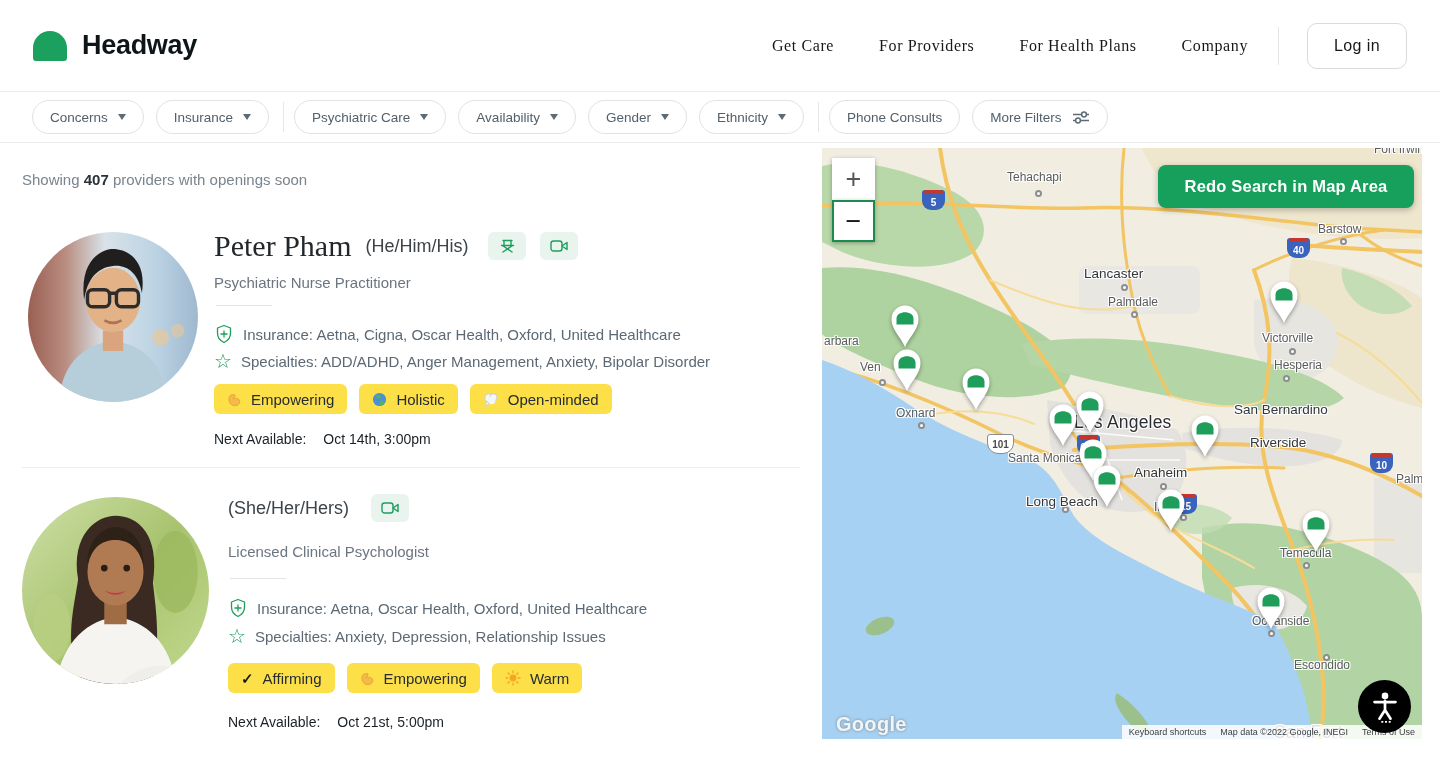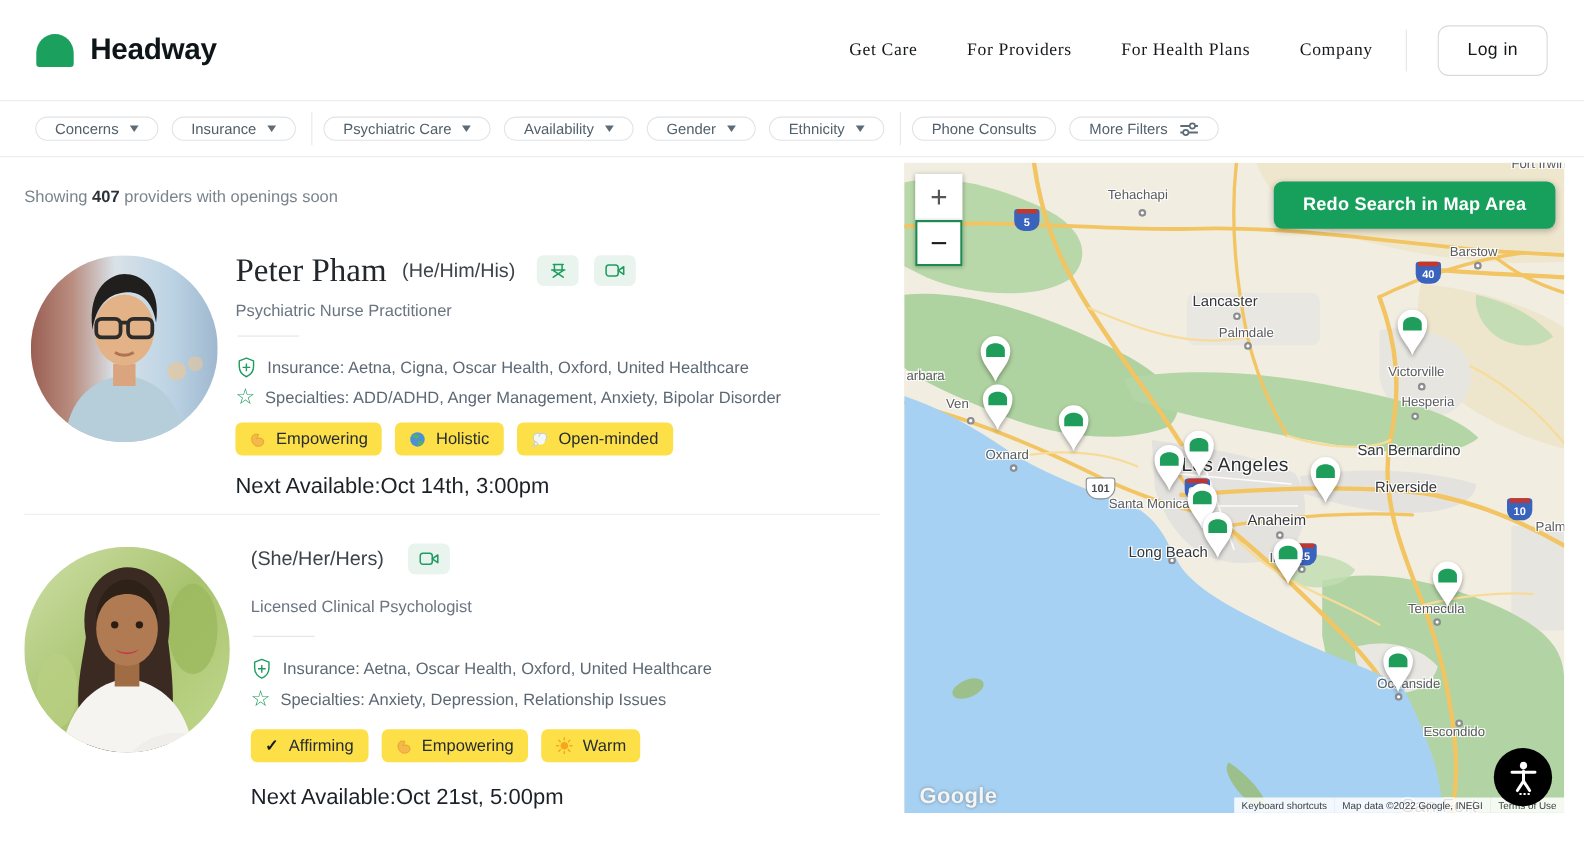--- a/index.html
+++ b/index.html
@@ -16,21 +16,21 @@
   .nav { margin-left:auto; display:flex; align-items:center; gap:45px;font-family:Liberation Serif, serif; }
   .nav-item { font-size:16px; color:#16191c; letter-spacing:0.6px; cursor:pointer; white-space:nowrap; }
   .nav-divider { width:1px; height:38px; background:#e3e5e8; margin-left:30px; }
   .login-btn { margin-left:28px; border:1px solid #d8dbde; border-radius:10px; background:#fff;
                padding:13px 26px; font-size:16px; color:#16191c; letter-spacing:0.4px; cursor:pointer;
                font-family:"Liberation Sans", sans-serif;}
 
   
   .filters { position:absolute; left:0; top:92px; width:1440px; height:51px; display:flex; align-items:center;
              padding:0 32px; border-bottom:1px solid #ececec; background:#fff; z-index:29; }
-  .pill { display:inline-flex; align-items:center; gap:10px; height:22px; padding:0 17px;
+  .pill { display:inline-flex; align-items:center; gap:10px; height:34px; padding:0 17px;
           border:1px solid #dfe3e6; border-radius:18px; background:#fff; color:#51606b; font-size:13.5px;
           cursor:pointer; white-space:nowrap; margin-right:12px; font-family:"Liberation Sans", sans-serif;}
   .caret { width:0; height:0; border-left:4.5px solid transparent; border-right:4.5px solid transparent;
            border-top:6px solid #5c6b76; }
   .vline { width:1px; height:30px; background:#e5e7ea; margin:0 10px 0 2px; }
 
   
   .summary { position:absolute; left:22px; top:171px; font-size:15px; color:#7a848d; }
   .summary b { color:#2a3138; font-weight:700; }
 
@@ -43,21 +43,21 @@
                 align-items:center; justify-content:center; }
   .p-title { position:absolute; font-size:15px; color:#6b7580; }
   .mini-divider { position:absolute; width:56px; height:1px; background:#e2e5e7; }
   .info-row { position:absolute; display:flex; align-items:center; gap:9px; font-size:15px; color:#5c6974; }
   .info-row .lbl { color:#5c6974; }
   .star-glyph { font-size:20px; color:#1f9d5e; line-height:1; }
   .traits-row { position:absolute; display:flex; gap:12px; }
   .trait-chip { display:inline-flex; align-items:center; gap:9px; background:#fde047; border-radius:6px;
                 height:30px; padding:0 13px; font-size:15px; color:#262c31; white-space:nowrap; }
   .check-glyph { font-size:15px; font-weight:700; color:#17191b; line-height:1; }
-  .next-row { position:absolute; display:flex; font-size:20px; color:#1b2126; }
+  .next-row { position:absolute; display:flex; gap:17px; font-size:14px; color:#1b2126; }
   .next-row .nlbl { font-weight:400; }
   .card-divider { position:absolute; height:1px; background:#ededee; }
 
   
   .map { position:absolute; left:822px; top:148px; width:600px; height:591px; overflow:hidden; background:#f2eee2; }
   .map svg.base { position:absolute; left:0; top:0; }
   .mlabel { position:absolute; white-space:nowrap; color:#595b5e; font-size:12px;
             text-shadow:-1px -1px 0 #fff, 1px -1px 0 #fff, -1px 1px 0 #fff, 1px 1px 0 #fff; z-index:3;}
   .city-md { font-size:13.5px; color:#33363a; }
   .city-lg { font-size:17.5px; color:#2c2e31; letter-spacing:0.2px; }

